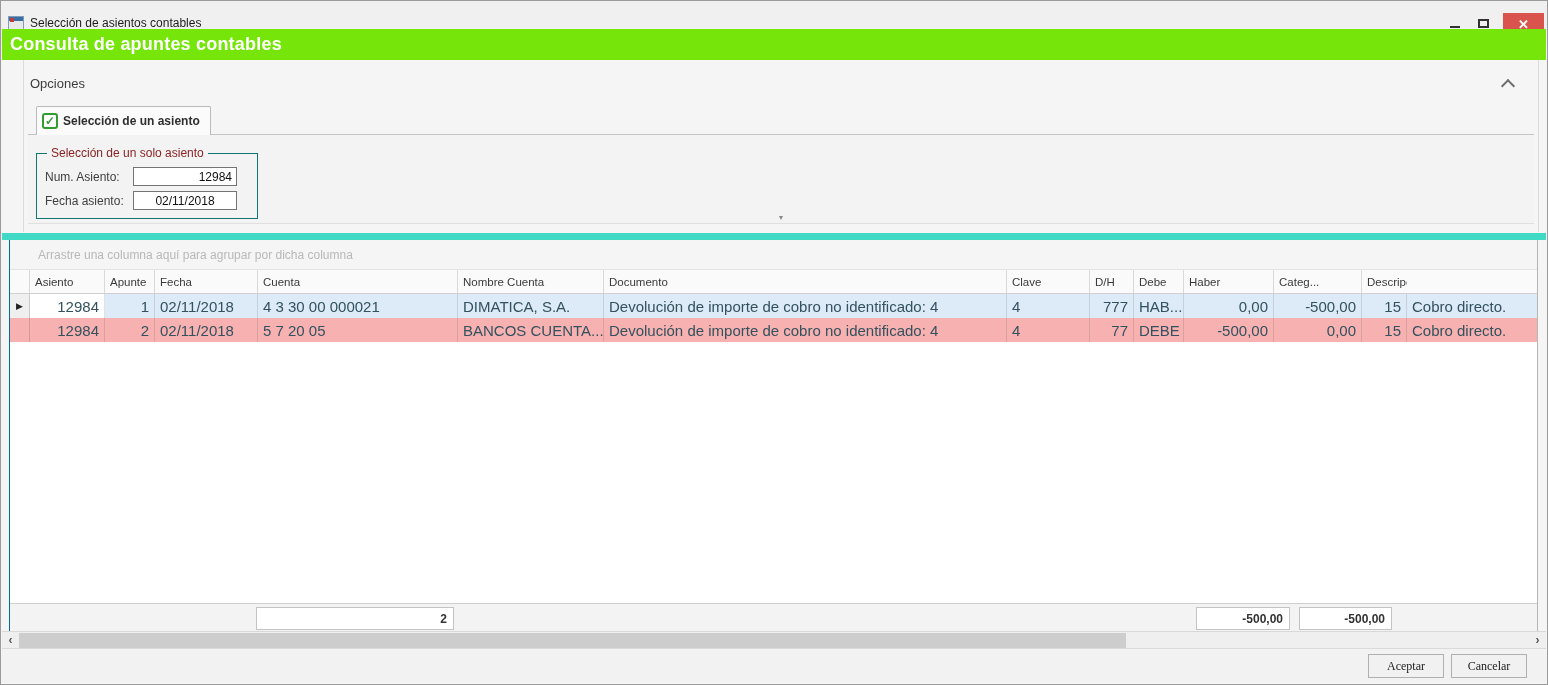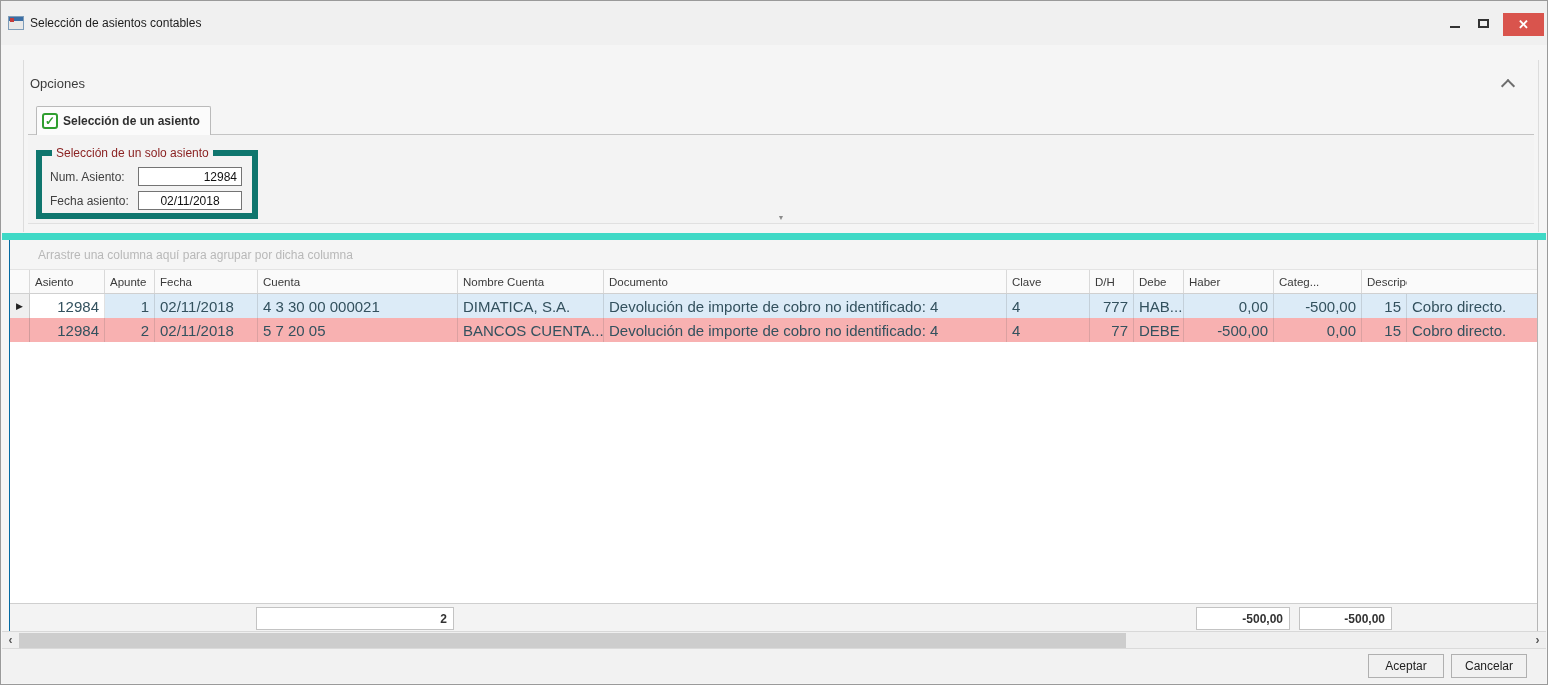--- a/index.html
+++ b/index.html
@@ -42,21 +42,21 @@
   .tab { position:absolute; top:46px; left:12px; height:29px; background:#fbfbfb;
          border:1px solid #bababa; border-bottom:none; border-radius:2px 2px 0 0;
          display:flex; align-items:center; padding:0 10px 0 5px; z-index:2; }
   .cbx { width:16px; height:16px; background:#fff; border:2px solid #2f9e2f; border-radius:3px;
          display:flex; align-items:center; justify-content:center; color:#2f9e2f;
          font-size:12px; font-weight:bold; margin-right:5px; }
   .tab-label { font-size:12px; color:#2f2f2f;font-weight:bold; }
   .tab-panel { position:absolute; top:74px; left:4px; right:4px; height:90px; background:#f3f3f3;
                border-top:1px solid #c4c4c4; border-bottom:1px solid #e0e0e0; }
   fieldset.gb { position:absolute; top:11px; left:8px; width:222px; height:73px;
-                border:6px solid #0f766e; padding:2px 8px; background:#f3f3f3; }
+                border:1px solid #0f766e; padding:2px 8px; background:#f3f3f3; }
   fieldset.gb legend { font-size:12px; color:#8b2323; padding:0 4px; margin-left:2px; }
   .frow { display:flex; align-items:center; margin-top:5px; }
   .flabel { font-size:12px; color:#404040; width:88px; }
   .inputbox { width:104px; height:19px; background:#fff; border:1px solid #747474;
               font-size:12px; color:#111; display:flex; align-items:center; padding:0 4px; }
   .inputbox.right { justify-content:flex-end; }
   .inputbox.center { justify-content:center; }
   .collapse-down { position:absolute; bottom:2px; left:50%; transform:translateX(-50%);
                    font-size:7px; color:#8b8b8b; line-height:7px; }
 
@@ -100,21 +100,21 @@
   .sarrow { position:absolute; top:0; width:17px; height:16px; display:flex; align-items:center;
             justify-content:center; color:#555; font-size:12px; font-weight:bold; }
   .sarrow.left { left:0; } .sarrow.right { right:0; }
   .sthumb { position:absolute; top:1px; left:17px; width:1107px; height:15px; background:#cdcdcd; }
 
   
   .footer { position:absolute; top:647px; left:1px; right:1px; bottom:1px; background:#f2f2f2;
             border-top:1px solid #dadada; display:flex; align-items:center;
             justify-content:flex-end; gap:7px; padding-right:19px; }
   .btn { width:76px; height:24px; background:#f1f1f1; border:1px solid #b0b0b0;
-         font-size:12px; color:#222; font-family:Liberation Sans, sans-serif;
+         font-size:12px; color:#222; font-family:Liberation Serif, serif;
          display:flex; align-items:center; justify-content:center; }
 </style>
 </head>
 <body>
 
 <div class="win">
 
   <div class="titlebar">
     <div class="appicon">
       <span class="bar"></span>
@@ -127,20 +127,21 @@
         </div>
       <div class="wbtn max">
           <span></span>
         </div>
       <div class="wbtn close">
           <span>✕</span>
         </div>
     </div>
   </div>
 
+  <div class="banner">Consulta de apuntes contables</div>
 
   <div class="collapse-up">▲</div>
 
   <div class="options">
     <div class="opt-header">
       <span class="opt-title">Opciones</span>
       <span class="chevron-up"></span>
     </div>
     <div class="tab">
       <span class="cbx">

